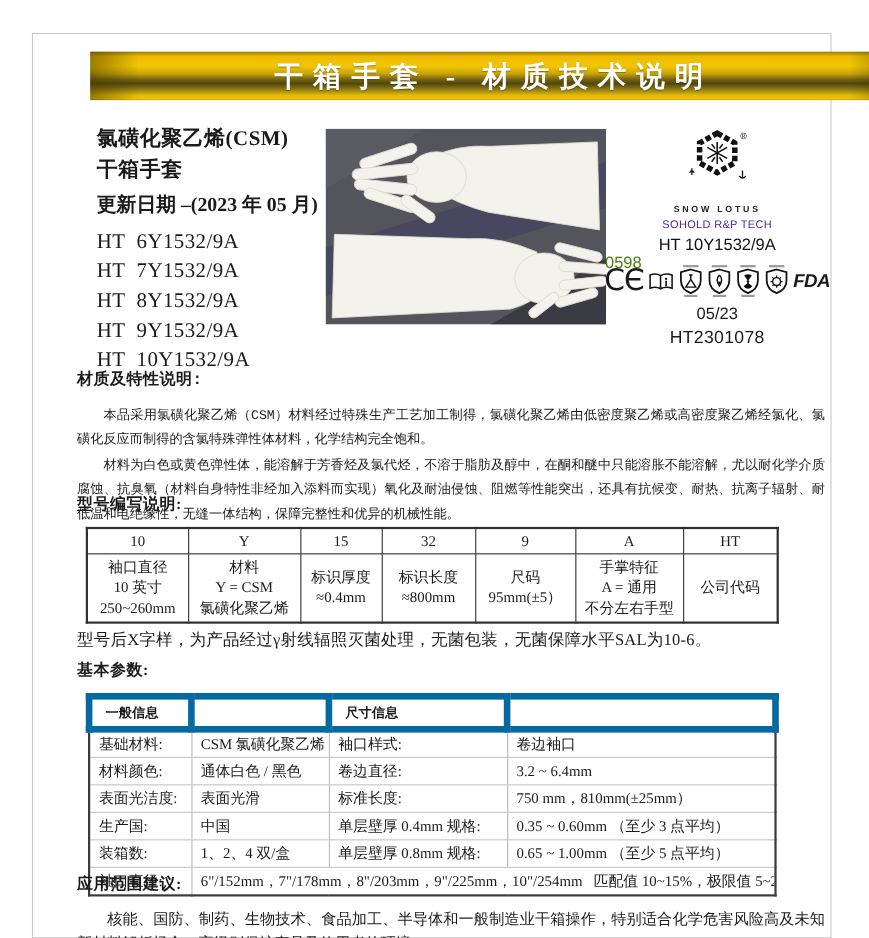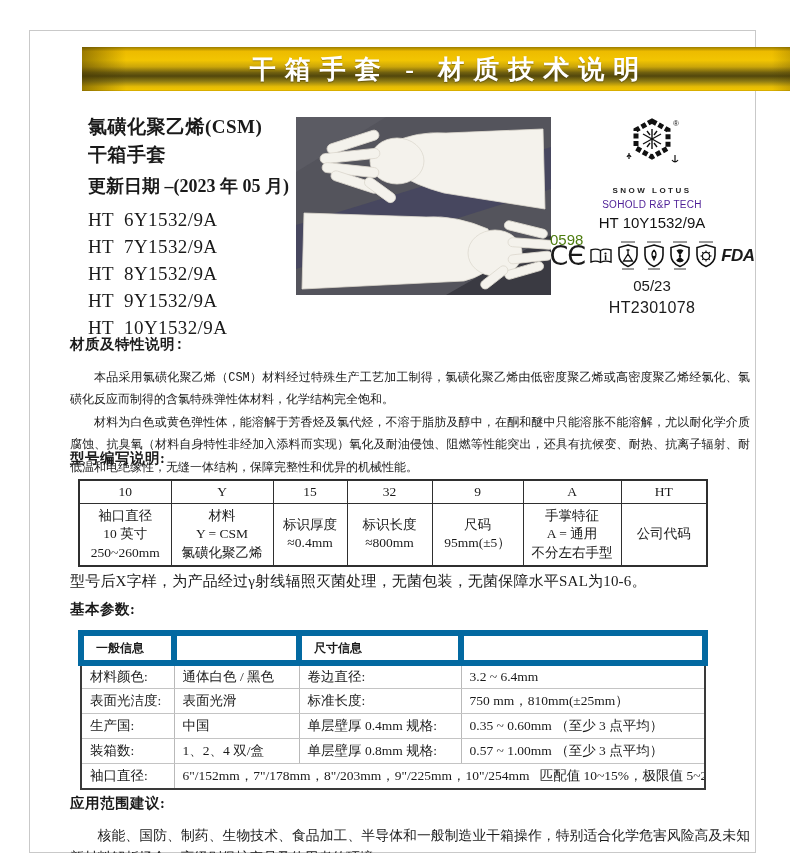--- a/index.html
+++ b/index.html
@@ -282,20 +282,26 @@
           <col>
         </colgroup>
       <tbody>
           <tr class="t2-head">
         <td>一般信息</td>
         <td></td>
         <td>尺寸信息</td>
         <td></td>
       </tr>
       <tr class="t2-body">
+        <td>基础材料:</td>
+        <td>CSM 氯磺化聚乙烯</td>
+        <td>袖口样式:</td>
+        <td>卷边袖口</td>
+      </tr>
+      <tr class="t2-body">
         <td>材料颜色:</td>
         <td>通体白色 / 黑色</td>
         <td>卷边直径:</td>
         <td>3.2 ~ 6.4mm</td>
       </tr>
       <tr class="t2-body">
         <td>表面光洁度:</td>
         <td>表面光滑</td>
         <td>标准长度:</td>
         <td>750 mm，810mm(±25mm）</td>
@@ -303,21 +309,21 @@
       <tr class="t2-body">
         <td>生产国:</td>
         <td>中国</td>
         <td>单层壁厚 0.4mm 规格:</td>
         <td>0.35 ~ 0.60mm （至少 3 点平均）</td>
       </tr>
       <tr class="t2-body">
         <td>装箱数:</td>
         <td>1、2、4 双/盒</td>
         <td>单层壁厚 0.8mm 规格:</td>
-        <td>0.57 ~ 1.00mm （至少 3 点平均）</td>
+        <td>0.65 ~ 1.00mm （至少 5 点平均）</td>
       </tr>
       <tr class="t2-body">
         <td>袖口直径:</td>
         <td colspan="3">6"/152mm，7"/178mm，8"/203mm，9"/225mm，10"/254mm&nbsp;&nbsp; 匹配值 10~15%，极限值 5~25%</td>
       </tr>
     </tbody>
       </table>
   </div>
 
   <div class="section sec-app">

